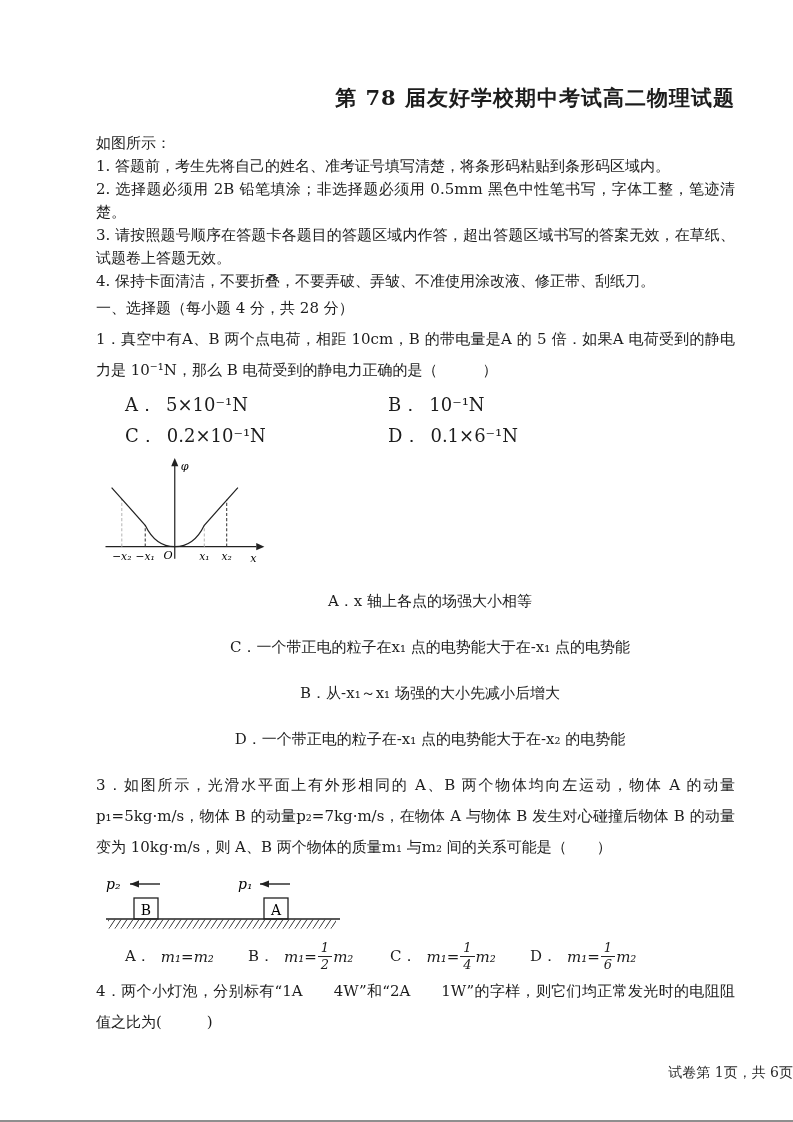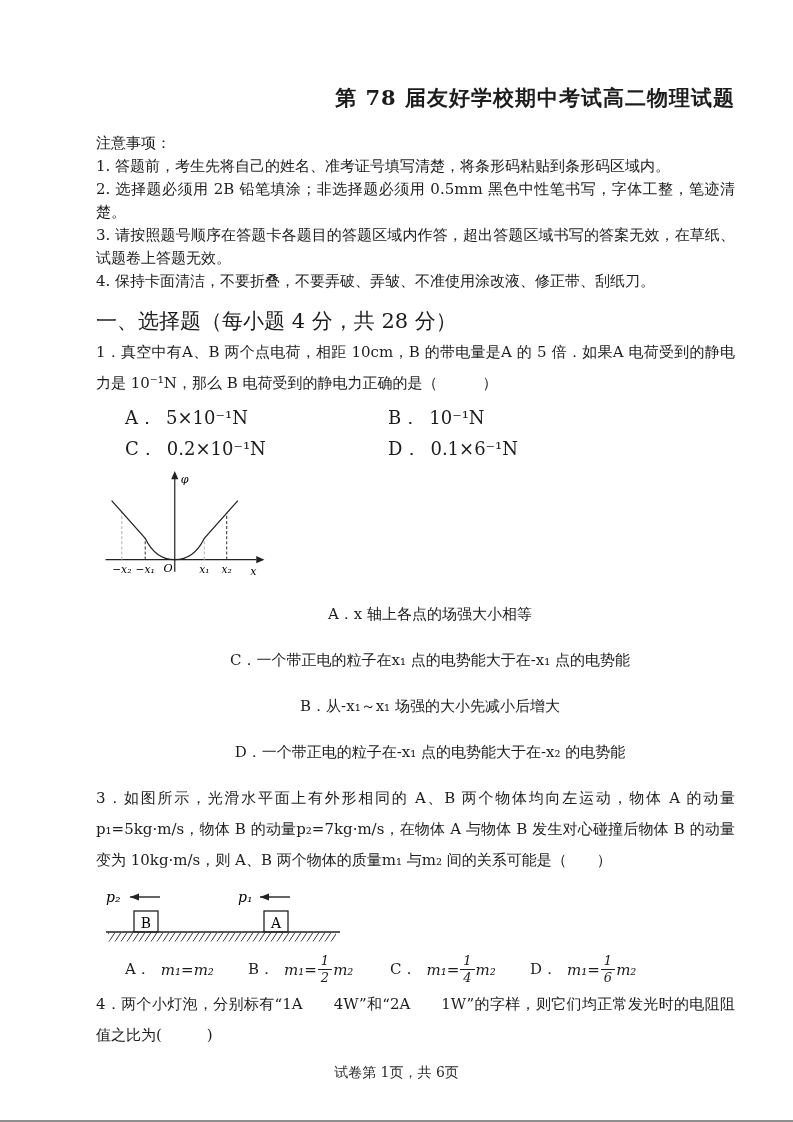--- a/index.html
+++ b/index.html
@@ -14,21 +14,21 @@
     border-bottom:2px solid #8f8f8f;
   }
   .paper{padding:84px 58px 0 96px;}
   .title{
     font-size:21px;font-weight:600;text-align:right;
     margin:0 0 20px 0;letter-spacing:1px;
   }
   .desc,.notes-header,.note{
     font-size:15px;line-height:23px;margin:0;text-align:justify;
   }
-  .section{font-size:21px;line-height:25px;margin:16px 0 0;}
+  .section{font-size:15px;line-height:25px;margin:3px 0 0;}
   .stem{font-size:15px;line-height:31px;margin:3px 0 0;text-align:justify;}
   .opt-grid{display:flex;flex-wrap:wrap;padding-left:29px;margin-top:3px;}
   .opt-grid .opt{width:263px;line-height:31px;font-size:18px;}
   .opt-label{margin-right:10px;}
   .optlist{margin-top:2px;}
   .optlist .opt2{padding-left:29px;line-height:31px;font-size:15px;text-align:center;}
   .opt-row{display:flex;align-items:center;padding-left:29px;margin-top:6px;font-size:15px;}
   .opt-row .opt3{display:flex;align-items:center;}
   .q3row .opt3:nth-child(1){width:123px;}
   .q3row .opt3:nth-child(2){width:142px;}
@@ -38,31 +38,31 @@
     display:inline-block;vertical-align:-0.62em;text-align:center;
     font-size:13px;line-height:1.1;font-style:italic;margin:0 1px;
   }
   .frac .num{display:block;border-bottom:1px solid #222;padding:0 3px 1px;}
   .frac .den{display:block;padding:1px 3px 0;}
   .graph-wrap{margin:6px 0 0 2px;}
   .figure-wrap{margin:10px 0 2px 2px;}
   svg text{font-family:"DejaVu Serif","Liberation Serif",serif;}
   .footer{
     position:absolute;left:0;right:0;bottom:38px;
-    text-align:center;font-size:14px;color:#2a2a2a;
+    text-align:right;font-size:14px;color:#2a2a2a;
   }
 </style>
 </head>
 <body>
 
 <div class="paper">
 
   <h1 class="title">第 78 届友好学校期中考试高二物理试题</h1>
 
-  <p class="notes-header">注意事项：</p>
+  <p class="notes-header">如图所示：</p>
   <p class="note">1. 答题前，考生先将自己的姓名、准考证号填写清楚，将条形码粘贴到条形码区域内。</p>
   <p class="note">2. 选择题必须用 2B 铅笔填涂；非选择题必须用 0.5mm 黑色中性笔书写，字体工整，笔迹清楚。</p>
   <p class="note">3. 请按照题号顺序在答题卡各题目的答题区域内作答，超出答题区域书写的答案无效，在草纸、试题卷上答题无效。</p>
   <p class="note">4. 保持卡面清洁，不要折叠，不要弄破、弄皱、不准使用涂改液、修正带、刮纸刀。</p>
 
   <p class="section">一、选择题（每小题 4 分，共 28 分）</p>
 
   <p class="stem">1．真空中有A、B 两个点电荷，相距 10cm，B 的带电量是A 的 5 倍．如果A 电荷受到的静电力是 10⁻¹N，那么 B 电荷受到的静电力正确的是（　　　）</p>
   <div class="opt-grid">
     <div class="opt"><span class="opt-label">A．</span><span>5×10⁻¹N</span></div>

